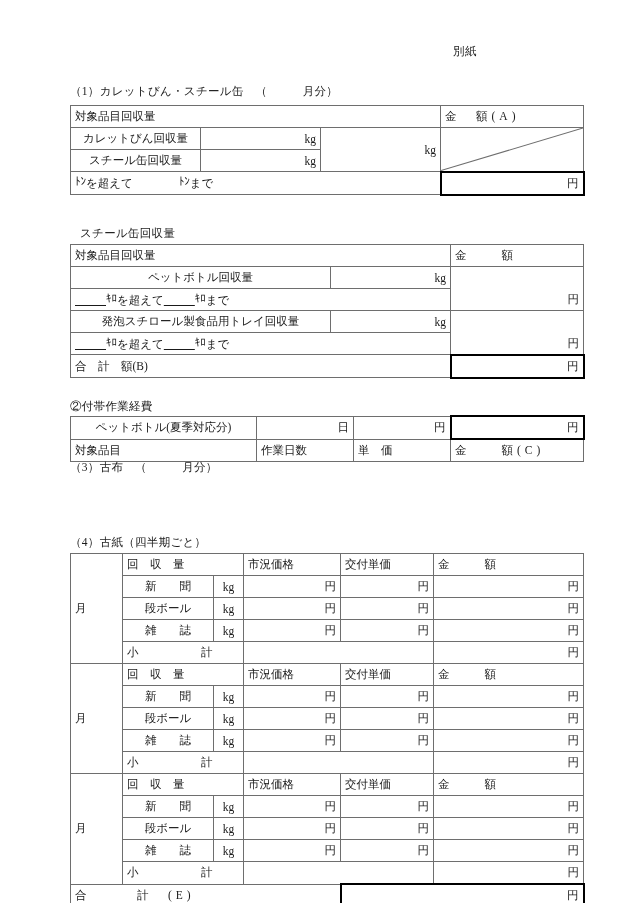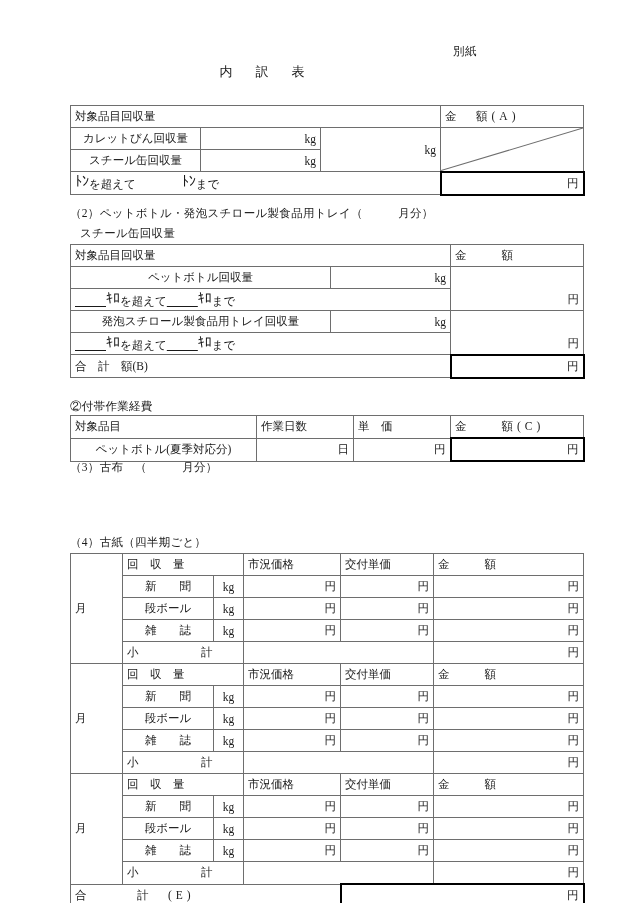--- a/index.html
+++ b/index.html
@@ -86,31 +86,31 @@
     position: relative;
     padding: 0;
   }
   .diag svg {
     position: absolute;
     left: 0; top: 0;
     width: 100%;
     height: 100%;
     display: block;
   }
-  .kana { font-size: 14px; vertical-align: 2px; letter-spacing: 0; }
+  .kana { font-size: 11px; vertical-align: 2px; letter-spacing: 0; }
   .ul { text-decoration: underline; letter-spacing: 1px; }
 </style>
 </head>
 <body>
 
 <div class="page">
 
   <div class="corner-label">別紙</div>
-  <div class="doc-title">内　訳　表</div>
-
+
+  <div class="caption" style="left:70px; top:84px;">（1）カレットびん・スチール缶　（　　　月分）</div>
 
   <table class="tbl" style="left:70px; top:105px; width:513px;">
     <colgroup>
       <col style="width:130px">
         <col style="width:120px">
         <col style="width:120px">
         <col style="width:143px">
     </colgroup>
     <tbody>
       <tr>
@@ -133,21 +133,20 @@
       </tr>
       <tr>
         <td class="ctr h-mid" colspan="3">
           <span class="kana">ﾄﾝ</span><span>を超えて</span><span style="display:inline-block;width:46px"></span><span class="kana">ﾄﾝ</span><span>まで</span>
         </td>
         <td class="rgt h-mid outer-box">円</td>
       </tr>
     </tbody>
   </table>
 
-  <div class="caption" style="left:70px; top:206px;">（2）ペットボトル・発泡スチロール製食品用トレイ（　　　月分）</div>
   <div class="subcaption" style="left:80px; top:226px;">スチール缶回収量</div>
 
   <table class="tbl" style="left:70px; top:244px; width:513px;">
     <colgroup>
       <col style="width:260px">
         <col style="width:120px">
         <col style="width:133px">
     </colgroup>
     <tbody>
       <tr>
@@ -188,30 +187,30 @@
 
   <table class="tbl" style="left:70px; top:415px; width:513px;">
     <colgroup>
       <col style="width:186px">
         <col style="width:97px">
         <col style="width:97px">
         <col style="width:133px">
     </colgroup>
     <tbody>
       <tr>
+        <td class="lft h-mid">ペットボトル(夏季対応分)</td>
+        <td class="rgt h-mid">日</td>
+        <td class="rgt h-mid">円</td>
+        <td class="rgt h-mid outer-box">円</td>
+      </tr>
+      <tr>
         <td class="ctr">対象品目</td>
         <td class="ctr">作業日数</td>
         <td class="ctr">単　価</td>
         <td class="ctr sp2">金　　額(C)</td>
-      </tr>
-      <tr>
-        <td class="lft h-mid">ペットボトル(夏季対応分)</td>
-        <td class="rgt h-mid">日</td>
-        <td class="rgt h-mid">円</td>
-        <td class="rgt h-mid outer-box">円</td>
       </tr>
     </tbody>
   </table>
 
   <div class="caption" style="left:70px; top:460px;">（3）古布　（　　　月分）</div>
 
 
   <div class="caption" style="left:70px; top:535px;">（4）古紙（四半期ごと）</div>
 
   <table class="tbl" style="left:70px; top:553px; width:513px;">

